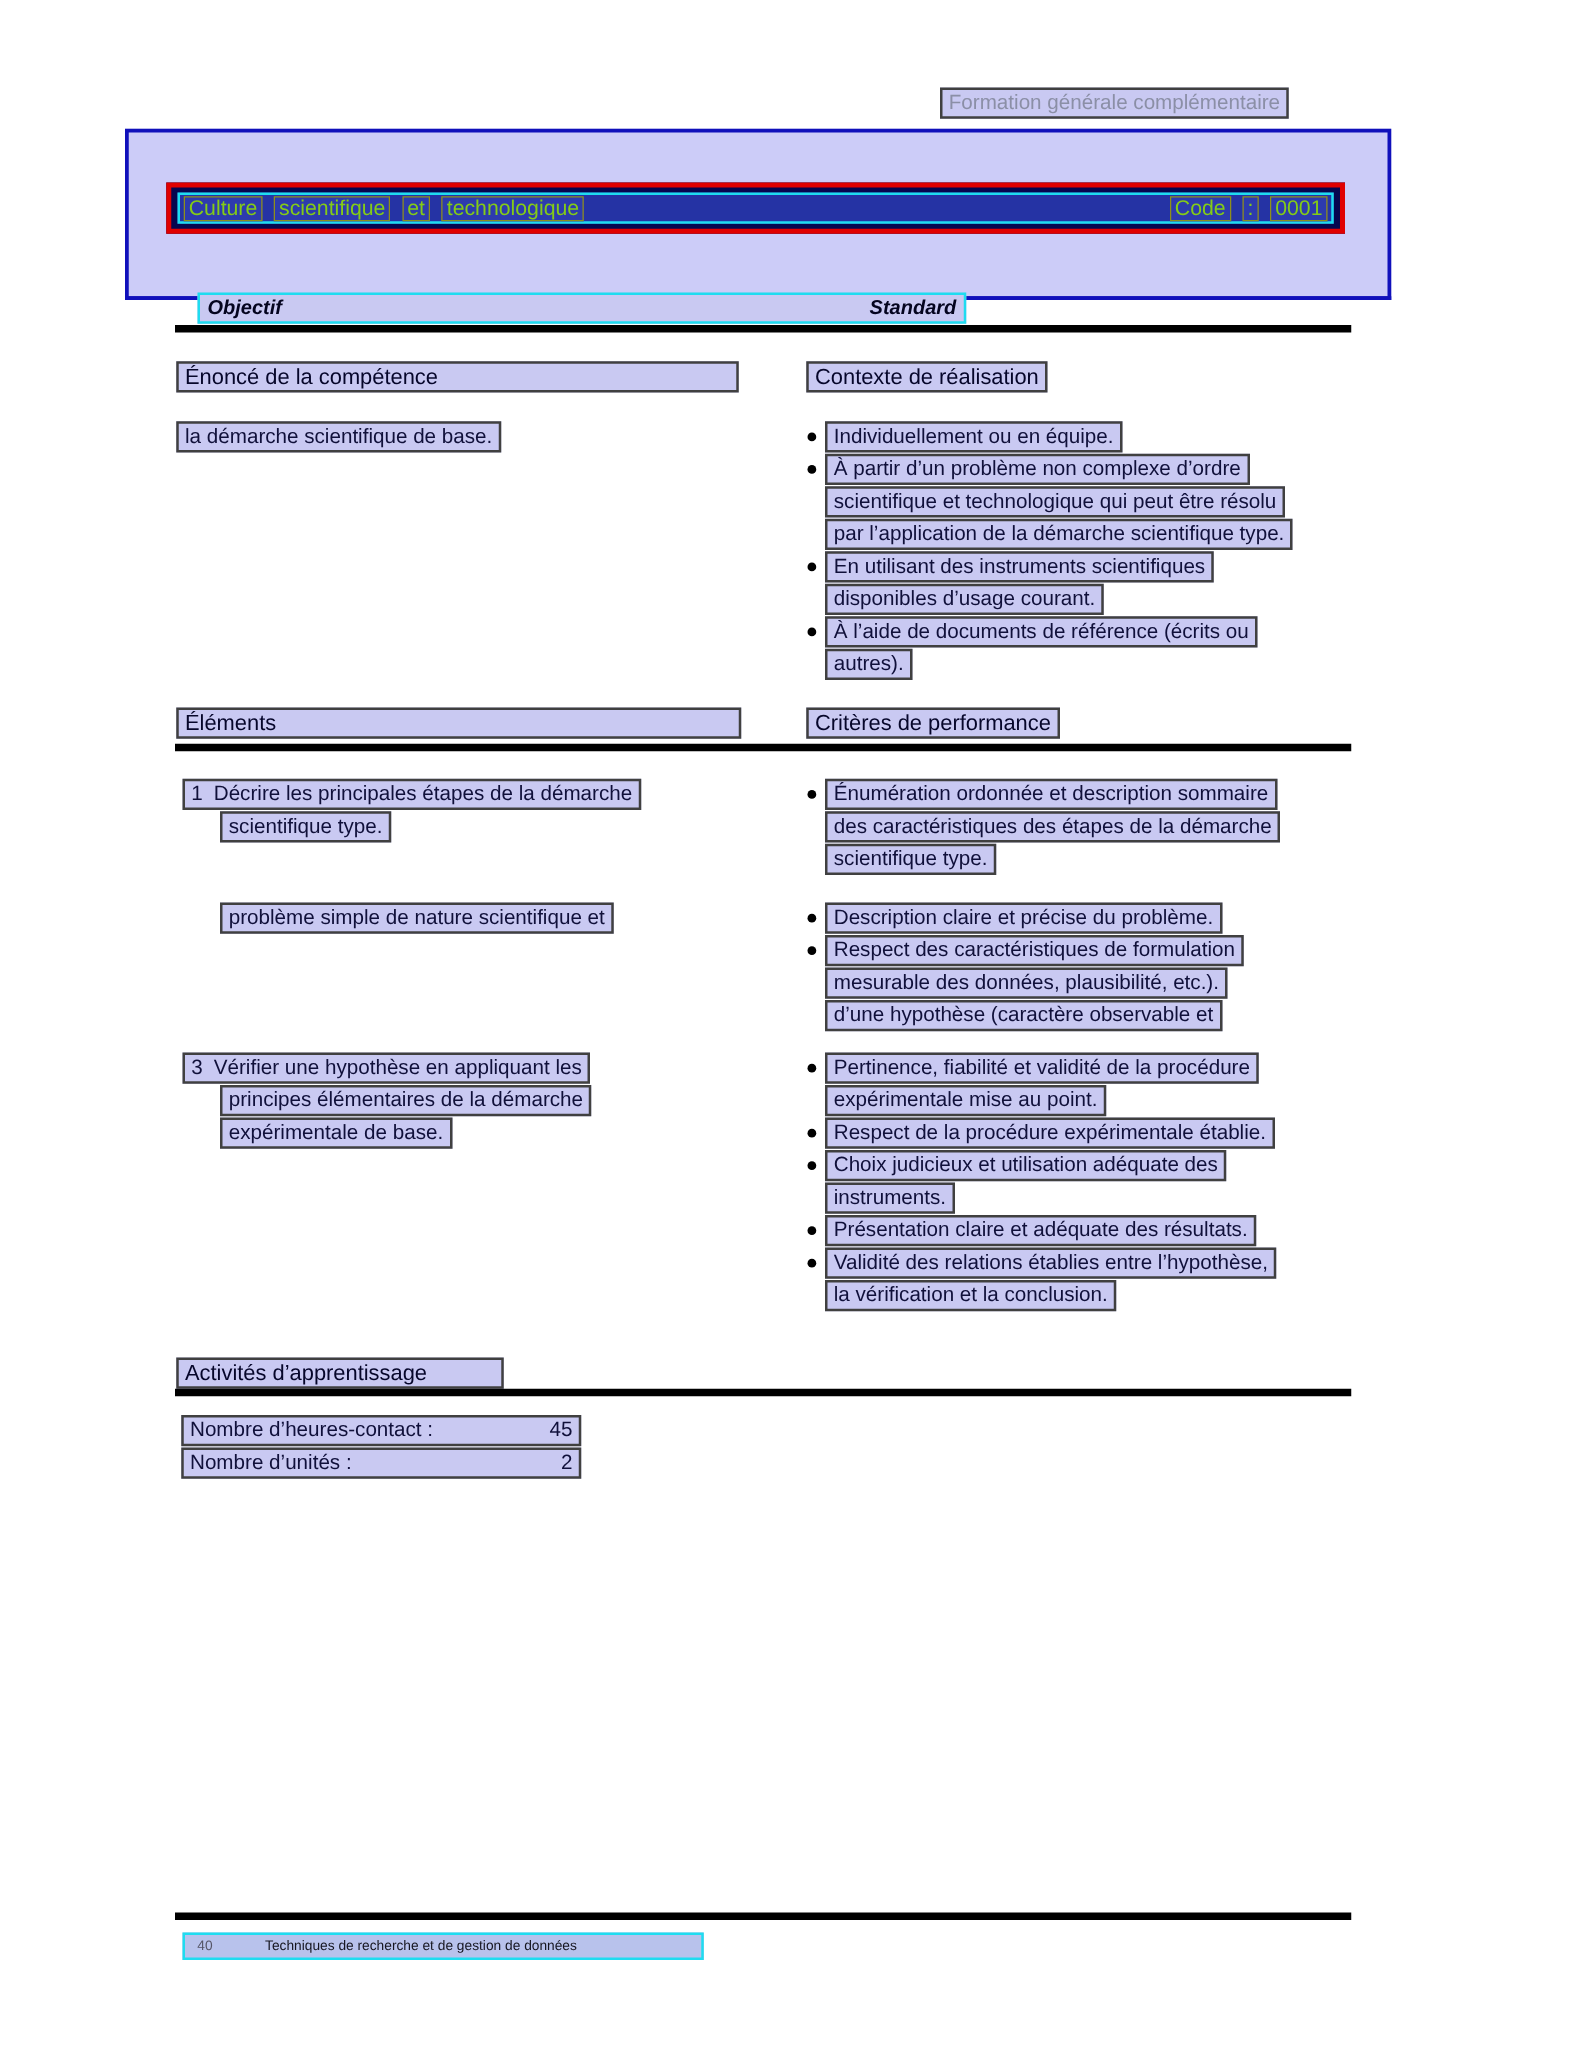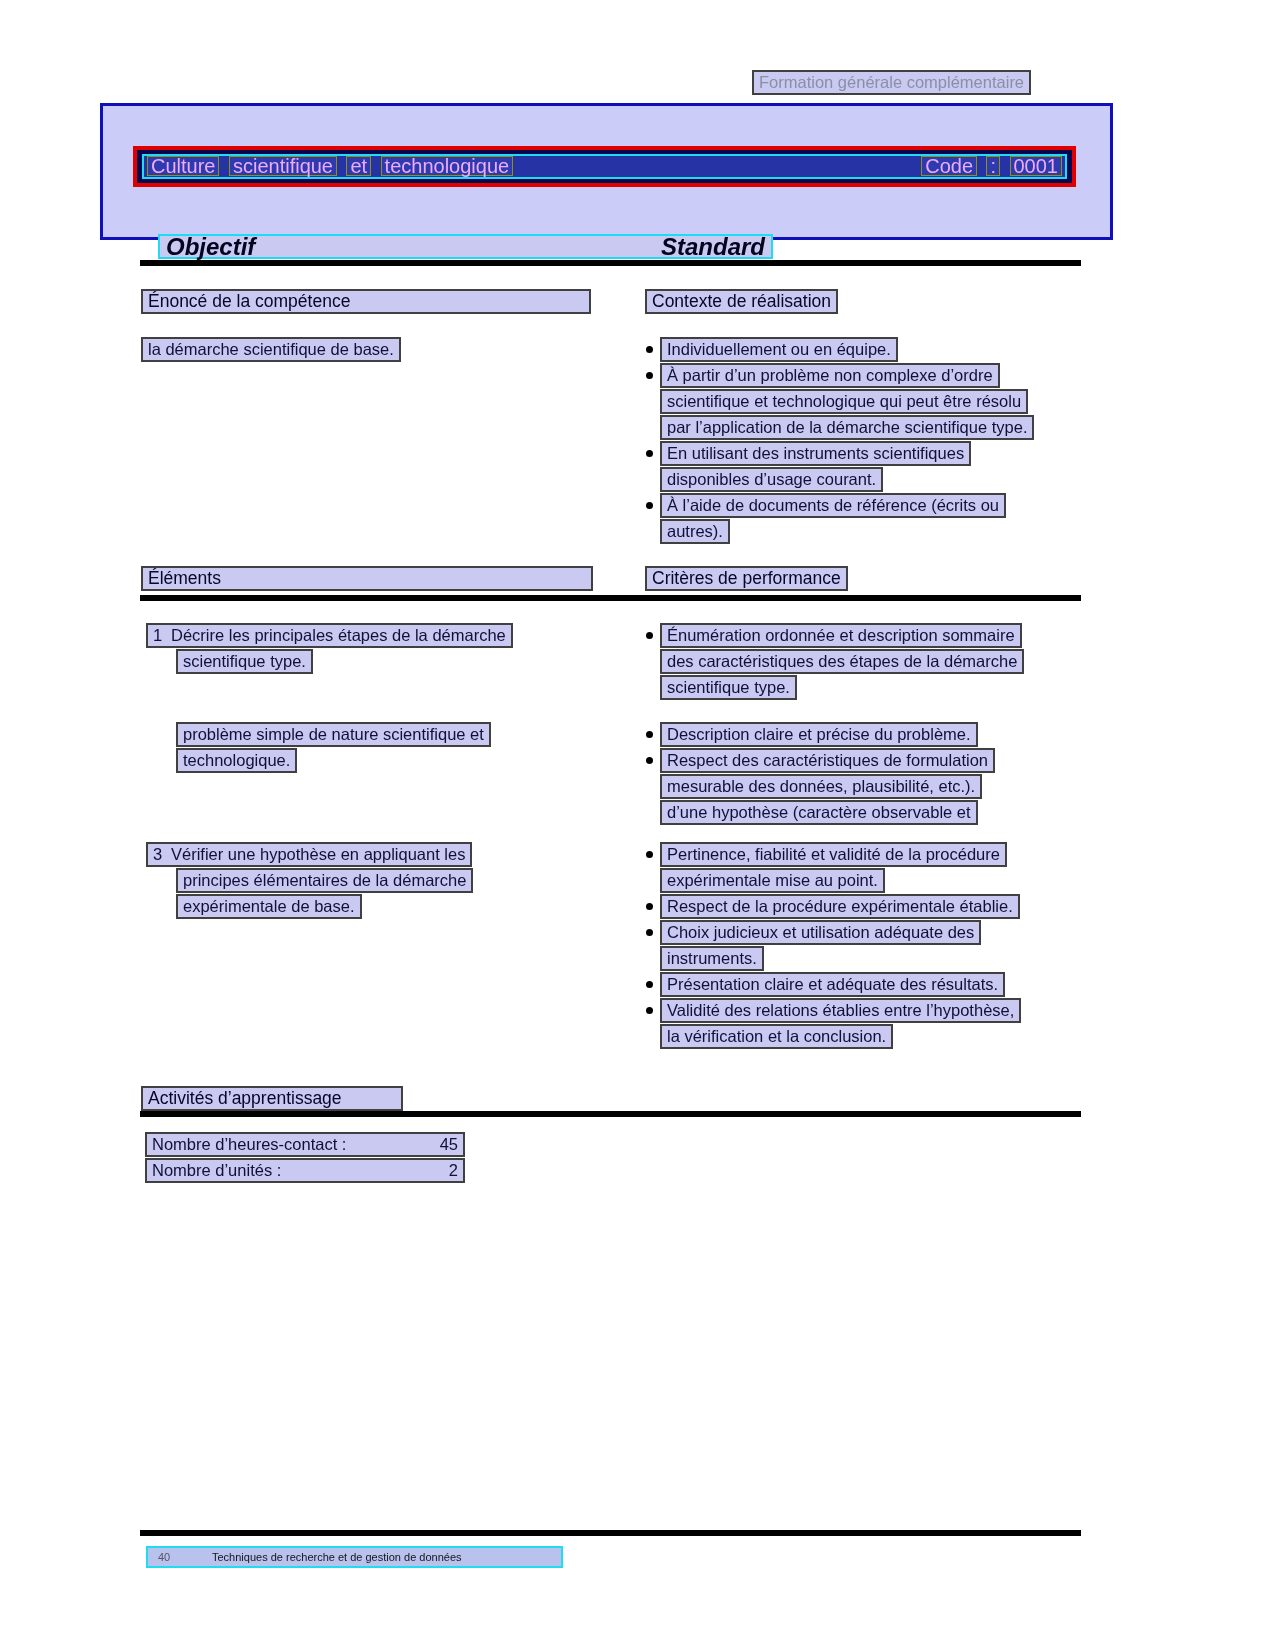--- a/index.html
+++ b/index.html
@@ -16,27 +16,27 @@
   .kv{width:320px;display:flex;justify-content:space-between;}
   .rule{background:#000;height:6px;}
   .titlebox{left:100px;top:103px;width:1013px;height:137px;background:#ccccf8;
             border:3px solid #1010bb;box-sizing:border-box;}
   .titlebar{position:absolute;left:30px;top:40px;width:943px;height:41px;background:#06064f;
             border:4px solid #e00000;box-sizing:border-box;display:flex;align-items:center;}
   .barband{flex:1;margin:0 5px;height:25px;border:2px solid #1fdcf0;background:#2533a4;
            box-sizing:border-box;display:flex;align-items:center;justify-content:space-between;
            padding:0 3px;}
   .wordgroup{white-space:nowrap;}
-  .word{display:inline-block;border:1px solid #8f8f1a;background:#2d3bae;color:#f0abfc;
-        font-size:20px;line-height:18px;padding:0 3px;margin-right:5px;}
+  .word{display:inline-block;border:1px solid #8f8f1a;background:#2d3bae;color:#84cc16;
+        font-size:17px;line-height:18px;padding:0 3px;margin-right:5px;}
   .wordgroup .word:last-child{margin-right:0;}
   .blueline{left:100px;top:237px;width:1013px;height:3px;background:#1010bb;}
   .objstd{left:158px;top:234px;width:615px;height:25px;background:#c9c9f2;border:2px solid #1fdcf0;
           box-sizing:border-box;display:flex;justify-content:space-between;align-items:center;
-          padding:0 6px;font-weight:bold;font-style:italic;font-size:24px;color:#04041f;}
+          padding:0 6px;font-weight:bold;font-style:italic;font-size:16px;color:#04041f;}
   .bgroup{position:relative;padding-left:20px;}
   .dot{position:absolute;left:6px;top:9px;width:7px;height:7px;border-radius:50%;background:#000;}
   .footerband{display:flex;align-items:center;box-sizing:border-box;background:#b8c2ec;
               border:2px solid #1fdcf0;height:22px;font-size:11px;line-height:12px;
               padding:0 6px;color:#15151f;width:417px;text-align:center;}
   .fnum{width:20px;color:#555566;}
   .ftitle{margin-left:38px;}
 </style>
 </head>
 <body>
@@ -112,21 +112,20 @@
     <div class="bgroup">
       <span class="dot"></span>
       <div class="row"><span class="hl">Énumération ordonnée et description sommaire</span></div>
       <div class="row"><span class="hl">des caractéristiques des étapes de la démarche</span></div>
       <div class="row"><span class="hl">scientifique type.</span></div>
     </div>
   </div>
 
   <div class="abs" style="left:146px;top:722px;">
     <div class="row ind"><span class="hl">problème simple de nature scientifique et</span></div>
-    <div class="row ind"><span class="hl">technologique.</span></div>
   </div>
   <div class="abs" style="left:640px;top:722px;">
     <div class="bgroup">
       <span class="dot"></span>
       <div class="row"><span class="hl">Description claire et précise du problème.</span></div>
     </div>
     <div class="bgroup">
       <span class="dot"></span>
       <div class="row"><span class="hl">Respect des caractéristiques de formulation</span></div>
       <div class="row"><span class="hl">mesurable des données, plausibilité, etc.).</span></div>

